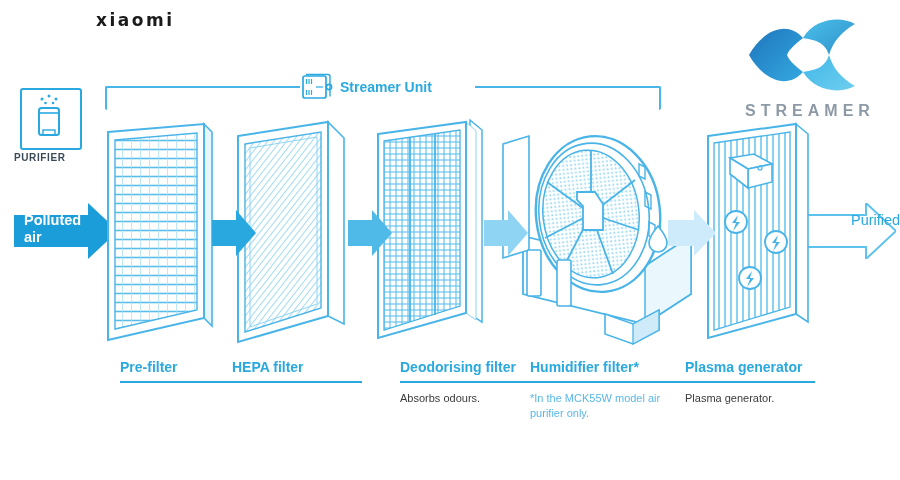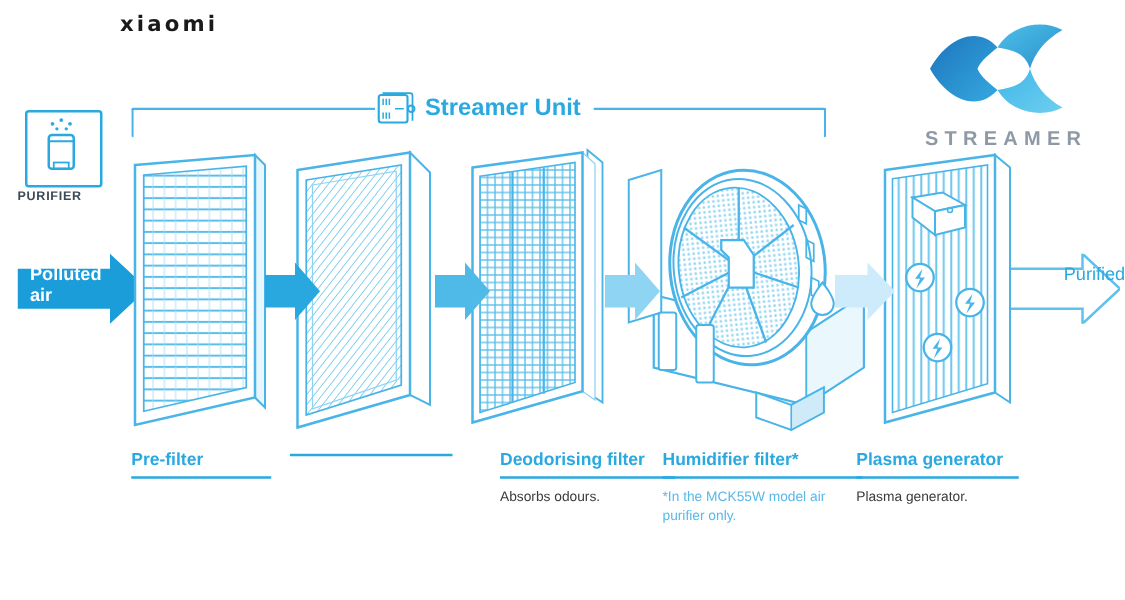--- a/index.html
+++ b/index.html
@@ -11,37 +11,37 @@
   #brand-logo{left:18px;top:8px;width:180px;height:62px;}
   #brand-sub{position:absolute;left:78px;top:2px;font-size:17px;letter-spacing:2.5px;
              color:#1a1a1a;font-weight:700;font-family:"DejaVu Sans",sans-serif;}
   #brand-word{position:absolute;left:6px;top:12px;font-size:52px;font-weight:700;
               font-style:italic;letter-spacing:-2px;line-height:52px;
               font-family:"DejaVu Sans",sans-serif;}
   #brand-word .y{color:#F7C325;}
   #brand-word .k{color:#1a1a1a;}
 
   
-  #streamer-logo{right:20px;top:14px;width:140px;height:110px;text-align:left;}
+  #streamer-logo{right:20px;top:14px;width:140px;height:110px;text-align:center;}
   #streamer-word{font-size:16px;letter-spacing:5px;color:#8d9aa6;font-weight:700;
                  margin-top:2px;}
 
   
   #purifier-icon-box{left:20px;top:88px;width:58px;height:58px;
                      border:2px solid #2AA9E0;border-radius:3px;}
   #purifier-label{left:14px;top:152px;width:72px;text-align:left;font-size:10px;
                   font-weight:700;letter-spacing:.6px;color:#3b4a57;}
 
   
   #streamer-bracket{left:105px;top:86px;width:552px;height:22px;
       border:2px solid #49B4E8;border-bottom:none;border-radius:2px;}
   #streamer-bracket-mask{left:300px;top:78px;width:175px;height:22px;background:#fff;}
   #streamer-unit-label{left:300px;top:72px;width:190px;height:30px;
       display:flex;align-items:center;gap:6px;}
-  #streamer-unit-text{font-size:19px;font-weight:700;color:#2AA9E0;white-space:nowrap;}
+  #streamer-unit-text{font-size:14px;font-weight:700;color:#2AA9E0;white-space:nowrap;}
 
   
   .flow-arrow{position:absolute;}
   #polluted-air{left:14px;top:203px;width:104px;height:56px;}
   #polluted-air-text{position:absolute;left:24px;top:212px;color:#fff;font-size:14.5px;
                      font-weight:700;line-height:17px;width:70px;}
   #purified-air{left:800px;top:203px;width:96px;height:56px;}
   #purified-air-text{position:absolute;left:851px;top:212px;color:#2AA9E0;font-size:14.5px;
                      font-weight:400;line-height:17px;width:70px;}
 
@@ -53,21 +53,21 @@
   #stage-humidifier{left:495px;width:205px;height:232px;}
   #stage-plasma{left:700px;width:126px;height:232px;}
 
   
   .caption{position:absolute;top:358px;}
   .caption h3{margin:0;font-size:14px;font-weight:700;color:#2AA9E0;line-height:18px;
               white-space:nowrap;}
   .caption .rule{height:2px;background:#2AA9E0;margin:5px 0 8px 0;}
   .caption p{margin:0;font-size:11px;line-height:14.5px;color:#3b3b3b;}
   .caption p.note{color:#5AB8E8;}
-  #cap-prefilter{left:105px;width:112px;}
+  #cap-prefilter{left:120px;width:112px;}
   #cap-hepa{left:232px;width:130px;}
   #cap-deodorising{left:400px;width:140px;}
   #cap-humidifier{left:530px;width:160px;}
   #cap-plasma{left:685px;width:130px;}
 </style>
 </head>
 <body>
 
 <div class="abs" id="brand-logo">
   <span id="brand-sub">xiaomi</span>
@@ -266,20 +266,21 @@
 </svg>
 <svg class="abs" style="left:668px;top:210px;" width="48" height="46" viewBox="0 0 48 46">
   <path d="M0 10 H26 V0 L48 23 L26 46 V36 H0 Z" fill="#CDEBFA"></path>
 </svg>
 
 <div class="caption" id="cap-prefilter">
   <h3>Pre-filter</h3>
   <div class="rule"></div>
 </div>
 <div class="caption" id="cap-hepa">
+  <h3>HEPA filter</h3>
   <div class="rule"></div>
 </div>
 <div class="caption" id="cap-deodorising">
   <h3>Deodorising filter</h3>
   <div class="rule"></div>
   <p>Absorbs odours.</p>
 </div>
 <div class="caption" id="cap-humidifier">
   <h3>Humidifier filter*</h3>
   <div class="rule"></div>

